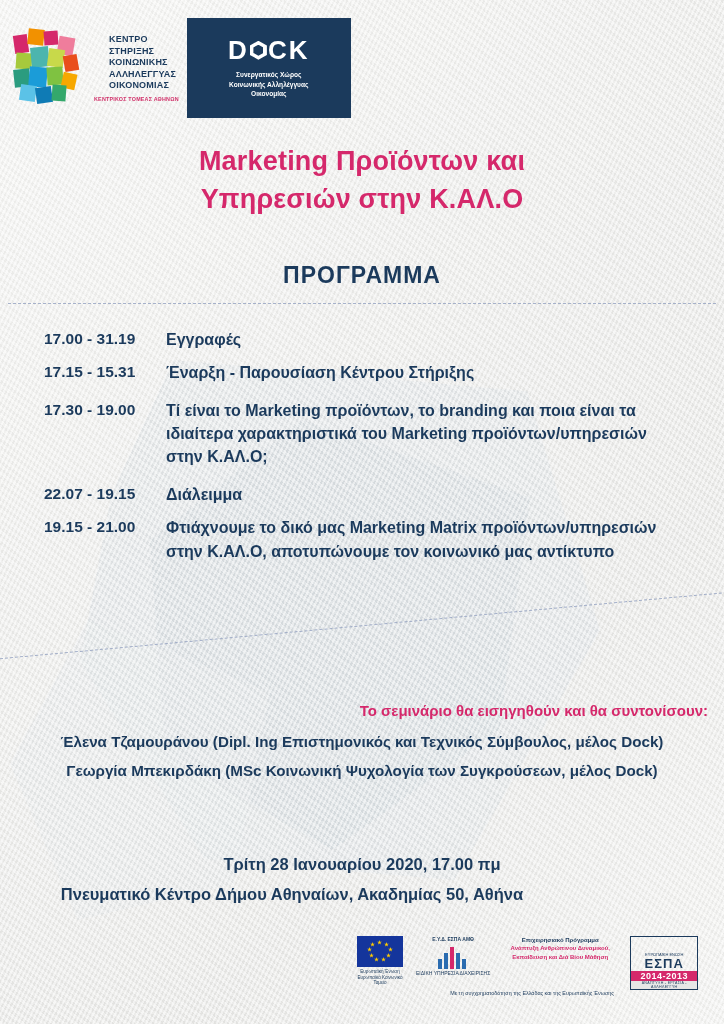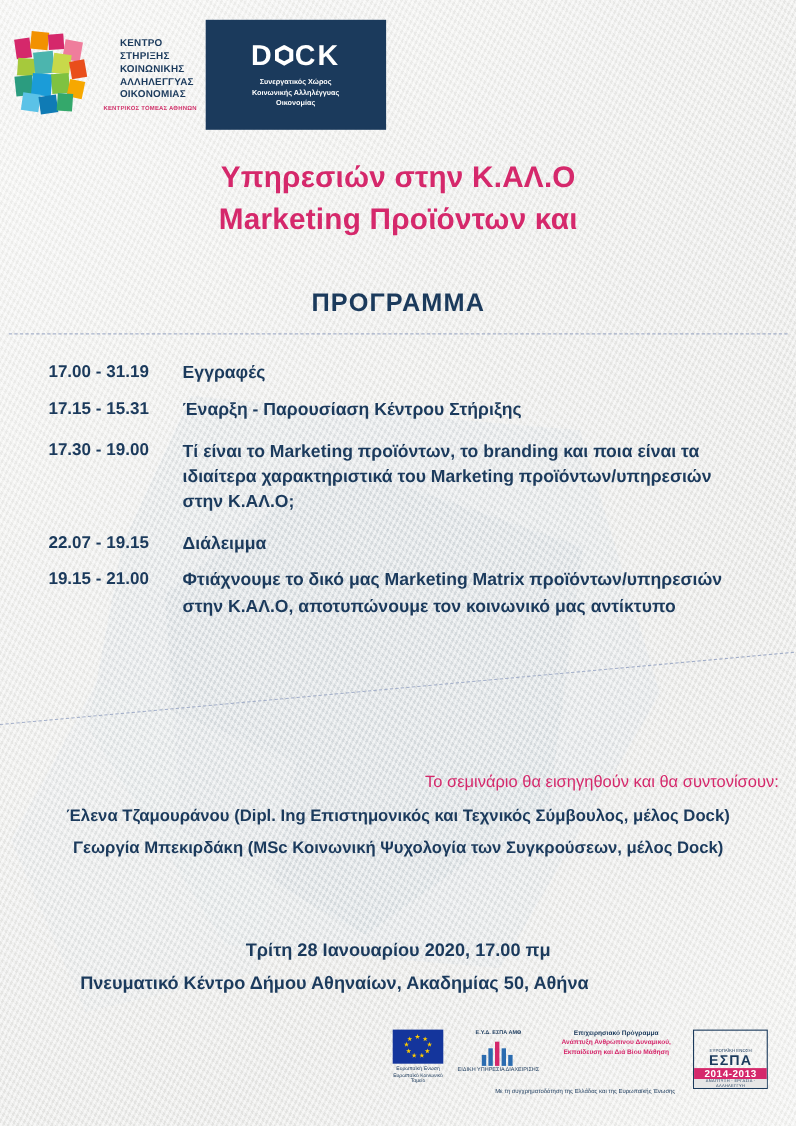--- a/index.html
+++ b/index.html
@@ -218,21 +218,21 @@
 
   
   .speakers-intro {
     position: absolute;
     right: 16px;
     top: 702px;
     width: 700px;
     text-align: right;
     color: #d5286b;
     font-size: 15px;
-    font-weight: normal;
+    font-weight: bold;
   }
   .speaker-line {
     position: absolute;
     width: 724px;
     text-align: center;
     color: #1b3a5c;
     font-size: 15.2px;
     font-weight: bold;
   }
   .speaker-1 { left: 0; top: 733px; }
@@ -244,21 +244,21 @@
     left: 0;
     top: 855px;
     width: 724px;
     text-align: center;
     color: #1b3a5c;
     font-size: 16.5px;
     font-weight: bold;
   }
   .where {
     position: absolute;
-    left: 16px;
+    left: 4px;
     top: 885px;
     width: 576px;
     text-align: center;
     color: #1b3a5c;
     font-size: 16.5px;
     font-weight: bold;
   }
 
   
   .footer-strip {
@@ -397,22 +397,22 @@
       <div class="dock-tag">
         <div>Συνεργατικός Χώρος</div>
         <div>Κοινωνικής Αλληλέγγυας</div>
         <div>Οικονομίας</div>
       </div>
     </div>
 
   </div>
 
   <div class="title">
+    <div>Marketing Προϊόντων και</div>
     <div>Υπηρεσιών στην Κ.ΑΛ.Ο</div>
-    <div>Marketing Προϊόντων και</div>
   </div>
 
   <div class="programma">ΠΡΟΓΡΑΜΜΑ</div>
 
   <div class="schedule">
 
     <div class="row">
       <div class="time">17.00 - 31.19</div>
       <div class="desc">Εγγραφές</div>
     </div>

